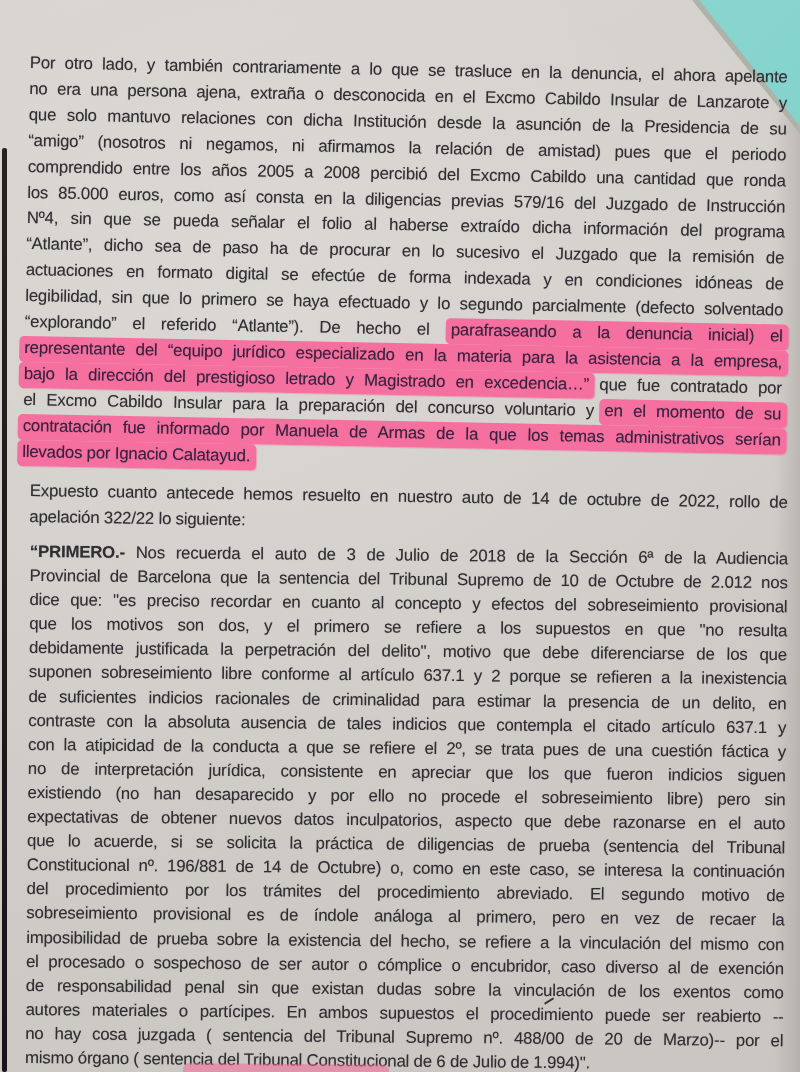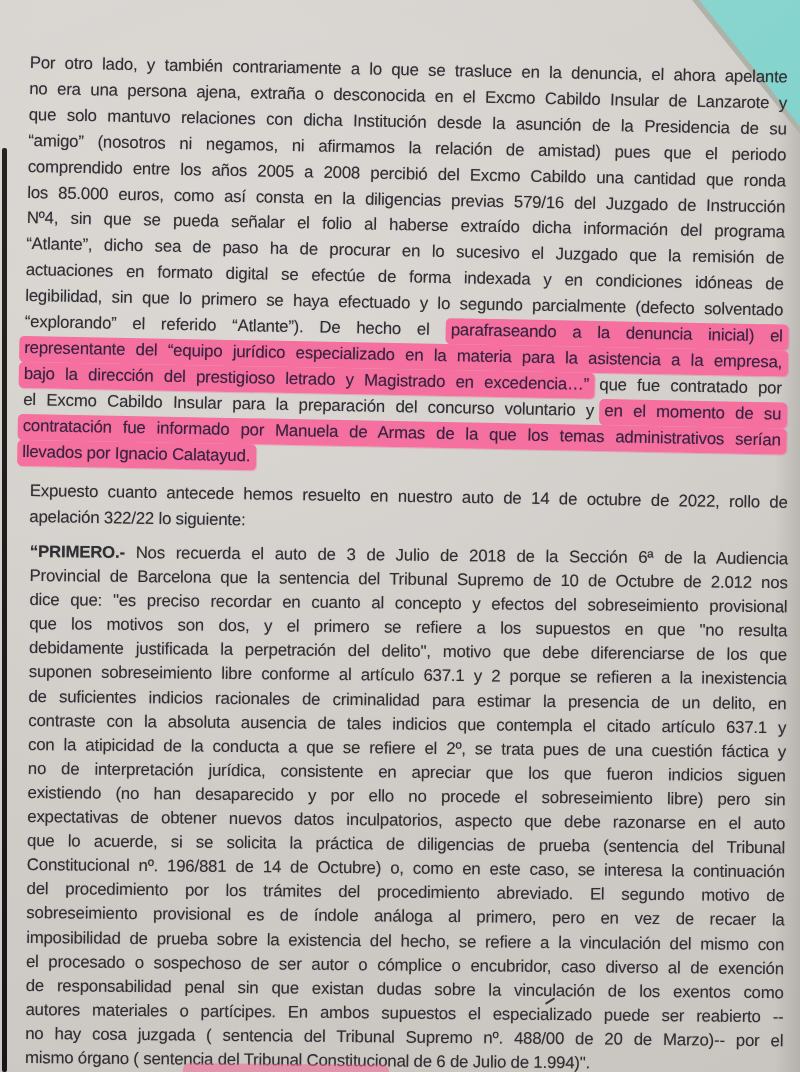--- a/index.html
+++ b/index.html
@@ -88,19 +88,19 @@
         <div class="line"><span class="">no de interpretación jurídica, consistente en apreciar que los que fueron indicios siguen</span></div>
         <div class="line"><span class="">existiendo (no han desaparecido y por ello no procede el sobreseimiento libre) pero sin</span></div>
         <div class="line"><span class="">expectativas de obtener nuevos datos inculpatorios, aspecto que debe razonarse en el auto</span></div>
         <div class="line"><span class="">que lo acuerde, si se solicita la práctica de diligencias de prueba (sentencia del Tribunal</span></div>
         <div class="line"><span class="">Constitucional nº. 196/881 de 14 de Octubre) o, como en este caso, se interesa la continuación</span></div>
         <div class="line"><span class="">del procedimiento por los trámites del procedimiento abreviado. El segundo motivo de</span></div>
         <div class="line"><span class="">sobreseimiento provisional es de índole análoga al primero, pero en vez de recaer la</span></div>
         <div class="line"><span class="">imposibilidad de prueba sobre la existencia del hecho, se refiere a la vinculación del mismo con</span></div>
         <div class="line"><span class="">el procesado o sospechoso de ser autor o cómplice o encubridor, caso diverso al de exención</span></div>
         <div class="line"><span class="">de responsabilidad penal sin que existan dudas sobre la vinculación de los exentos como</span></div>
-        <div class="line"><span class="">autores materiales o partícipes. En ambos supuestos el </span><span class="seg-tick">especializado</span><span class=""> puede ser reabierto --</span></div>
+        <div class="line"><span class="">autores materiales o partícipes. En ambos supuestos el </span><span class="seg-tick">procedimiento</span><span class=""> puede ser reabierto --</span></div>
         <div class="line"><span class="">no hay cosa juzgada ( sentencia del Tribunal Supremo nº. 488/00 de 20 de Marzo)-- por el</span></div>
         <div class="line last"><span class="">mismo órgano ( sentencia del Tribunal Constitucional de 6 de Julio de 1.994)".</span></div>
       </div>
     </div>
   <div class="bottom-smudge"></div>
 </div>
 
 </body></html>

